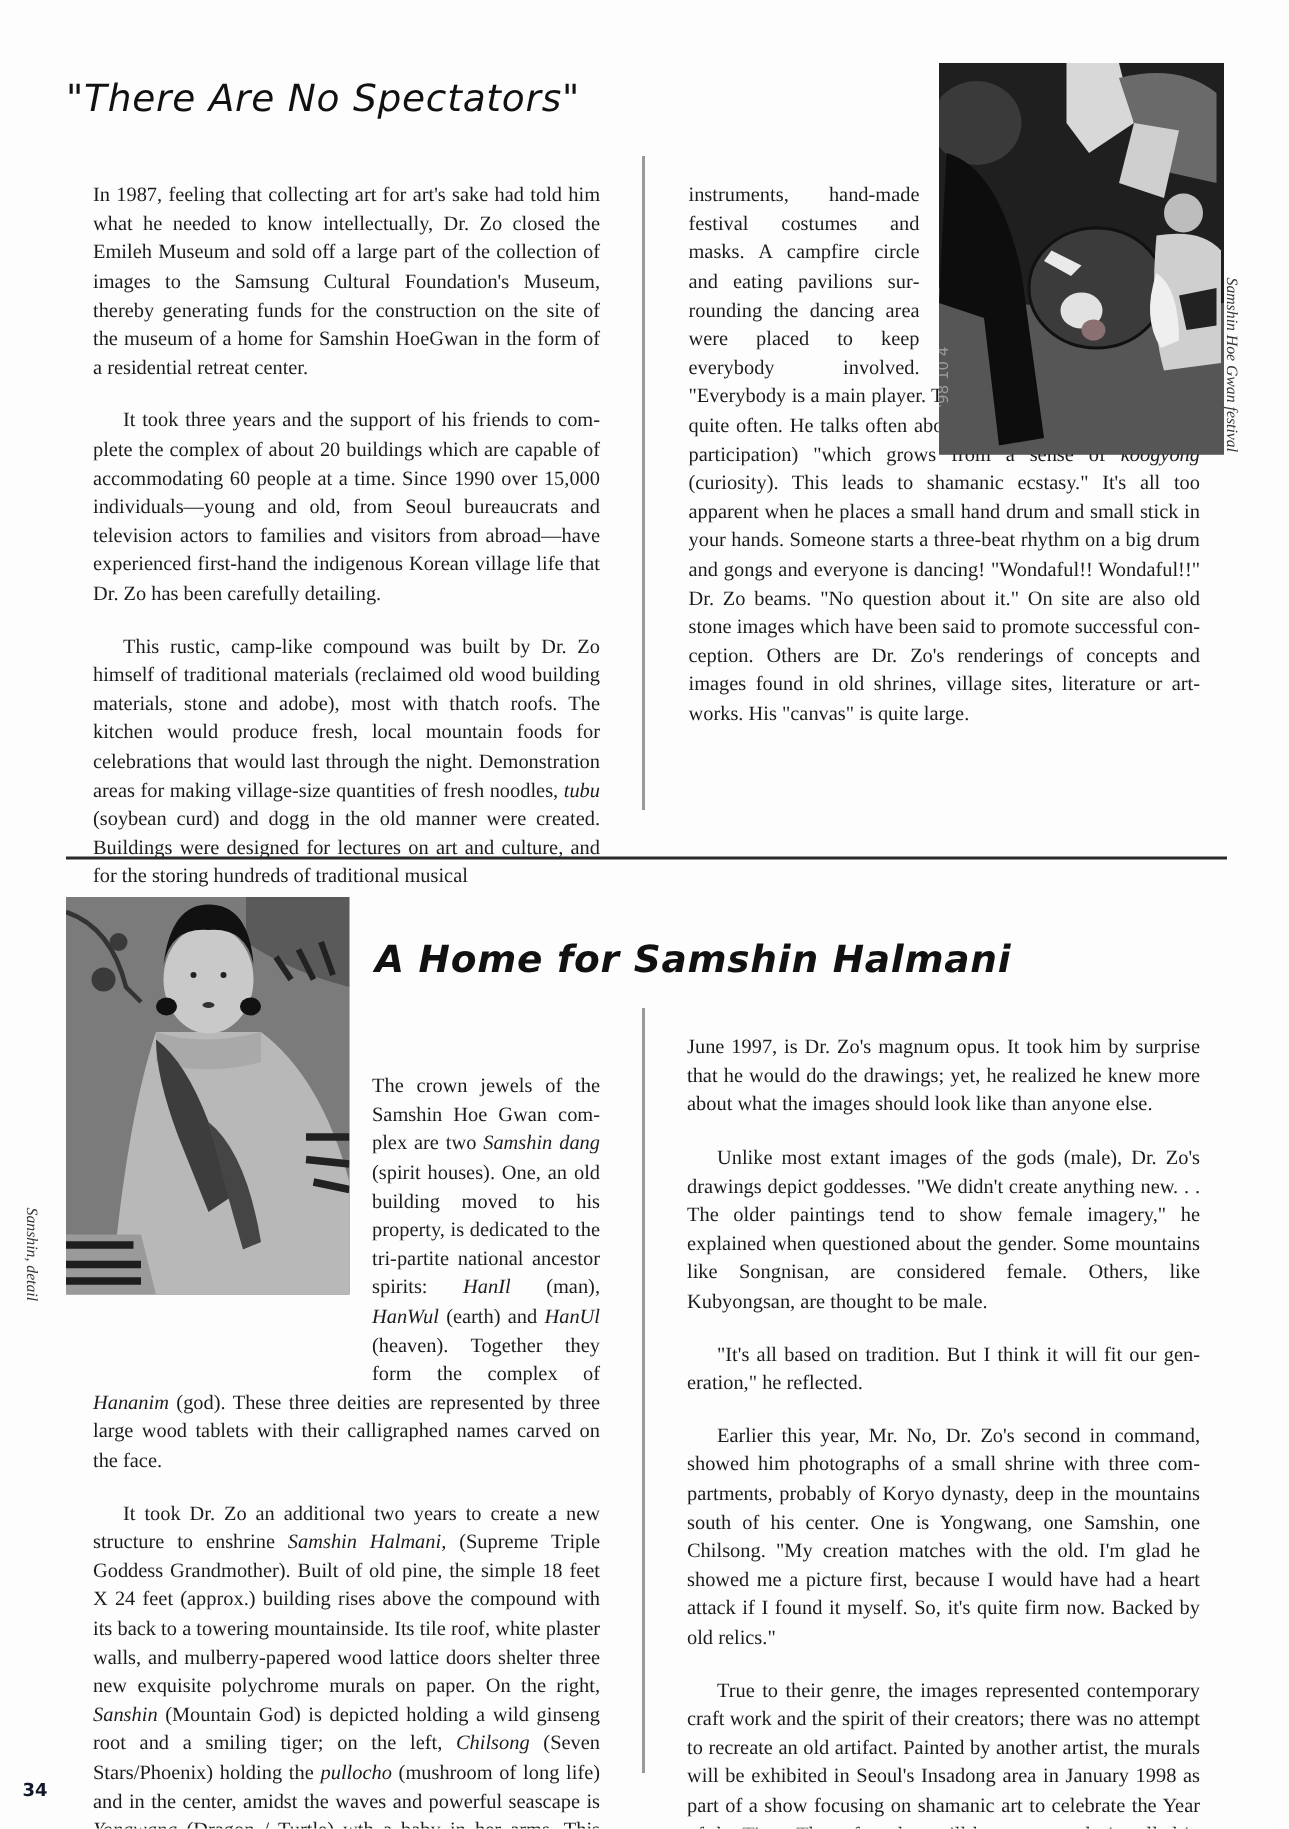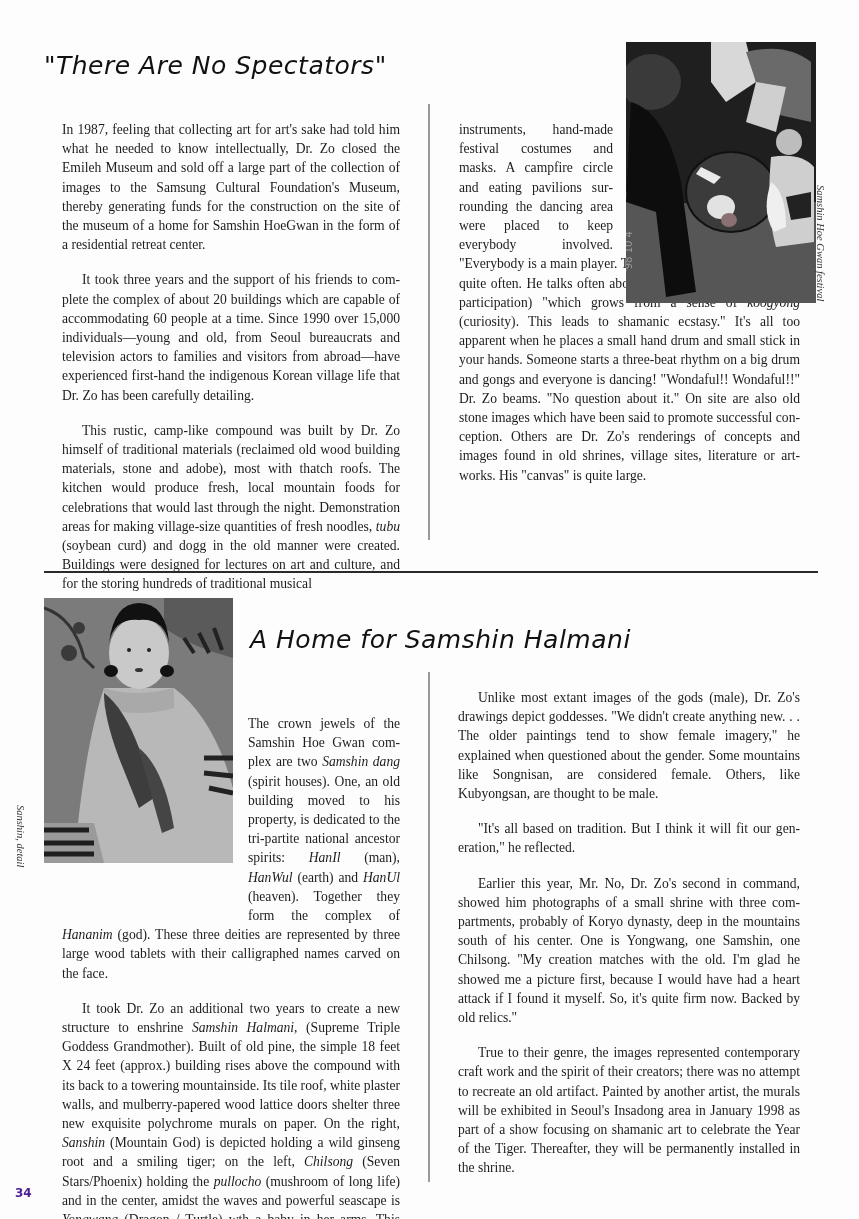--- a/index.html
+++ b/index.html
@@ -13,21 +13,21 @@
   .script-title {
     position: absolute;
     font-family: "DejaVu Sans", sans-serif;
     font-style: italic;
     font-weight: normal;
     color: #111;
     letter-spacing: 0.5px;
     white-space: nowrap;
   }
   #title1 { left: 44px; top: 34px; font-size: 25px; }
-  #title2 { left: 250px; top: 604px; font-size: 25px; }
+  #title2 { left: 250px; top: 604px; font-size: 25px; font-weight: bold; }
 
   .col {
     position: absolute;
     font-size: 13.6px;
     line-height: 19.2px;
     text-align: justify;
     hyphens: manual;
   }
   .col p { margin: 16px; }
   .col p.indent { text-indent: 20px; }
@@ -58,21 +58,21 @@
   }
   #caption1 { left: 826px; top: 185px; transform: rotate(90deg); }
   #caption2 { left: 26px; top: 805px; transform: rotate(90deg); }
 
   #s2-left { left: 46px; top: 698px; width: 370px; }
   #s2-left .spacer { float: left; width: 202px; height: 210px; }
   #s2-right { left: 442px; top: 672px; width: 374px; }
 
   .pagenum {
     position: absolute; left: 15px; top: 1186px;
-    font-family: "DejaVu Sans", sans-serif; font-weight: bold; font-size: 12px; color: #4c1d95;
+    font-family: "DejaVu Sans", sans-serif; font-weight: bold; font-size: 12px; color: #0f172a;
   }
 </style>
 </head>
 <body>
 
 <div class="page">
 
   <h1 id="title1" class="script-title">"There Are No Spectators"</h1>
 
   <div id="s1-left" class="col">
@@ -142,20 +142,21 @@
 
   <div id="s2-left" class="col">
     <div class="spacer"></div>
     <p id="s2p1"><span>The crown jewels of the Samshin Hoe Gwan com­plex are two </span><em>Samshin dang</em><span> (spirit houses). One, an old building moved to his property, is dedicated to the tri-partite national ancestor spirits: </span><em>HanIl</em><span> (man), </span><em>HanWul</em><span> (earth) and </span><em>HanUl</em><span> (heaven). Together they form the complex of </span><em>Hananim</em><span> (god). These three deities are repre­sented by three large wood tablets with their calligraphed names carved on the face.</span></p>
     <p id="s2p2" class="indent"><span>It took Dr. Zo an additional two years to create a new structure to enshrine </span><em>Samshin Halmani,</em><span> (Supreme Triple Goddess Grandmother). Built of old pine, the simple 18 feet  X 24 feet (approx.) building rises above the compound with its back to a towering mountainside. Its tile roof, white plaster walls, and mulberry-papered wood lattice doors shelter three new exquisite polychrome murals on paper. On the right, </span><em>Sanshin</em><span> (Mountain God) is depicted holding a wild ginseng root and a smiling tiger; on the left, </span><em>Chilsong</em><span> (Seven Stars/Phoenix) holding the </span><em>pullocho</em><span> (mushroom of long life) and in the center, amidst the waves and powerful seascape is </span><em>Yongwang</em><span> (Dragon / Turtle) wth a baby in her arms. This work, completing the shrine in</span></p>
   </div>
 
   <div id="vrule2" class="vrule"></div>
 
   <div id="s2-right" class="col">
+    <p>June 1997, is Dr. Zo's magnum opus.  It took him by sur­prise that he would do the drawings; yet, he realized he knew more about what the images should look like than anyone else.</p>
     <p class="indent">Unlike most extant images of the gods (male), Dr. Zo's drawings depict goddesses. "We didn't create anything new. . . The older paintings tend to show female imagery," he explained when questioned about the gender. Some mountains like Songnisan, are considered female. Others, like Kubyongsan, are thought to be male.</p>
     <p class="indent">"It's all based on tradition. But I think it will fit our gen­eration," he reflected.</p>
     <p class="indent">Earlier this year, Mr. No, Dr. Zo's second in command, showed him photographs of a small shrine with three com­partments, probably of Koryo dynasty, deep in the moun­tains south of his center. One is Yongwang, one Samshin, one Chilsong.  "My creation matches with the old.  I'm glad he showed me a picture first, because I would have had a heart attack if I found it myself. So, it's quite firm now. Backed by old relics."</p>
     <p class="indent">True to their genre, the images represented contempo­rary craft work and the spirit of their creators; there was no attempt to recreate an old artifact. Painted by another artist, the murals will be exhibited in Seoul's Insadong area in January 1998 as part of a show focusing on shamanic art to celebrate the Year of the Tiger. Thereafter, they will be per­manently installed in the shrine.</p>
   </div>
 
   <div class="pagenum">34</div>
 </div>
 
 </body></html>

